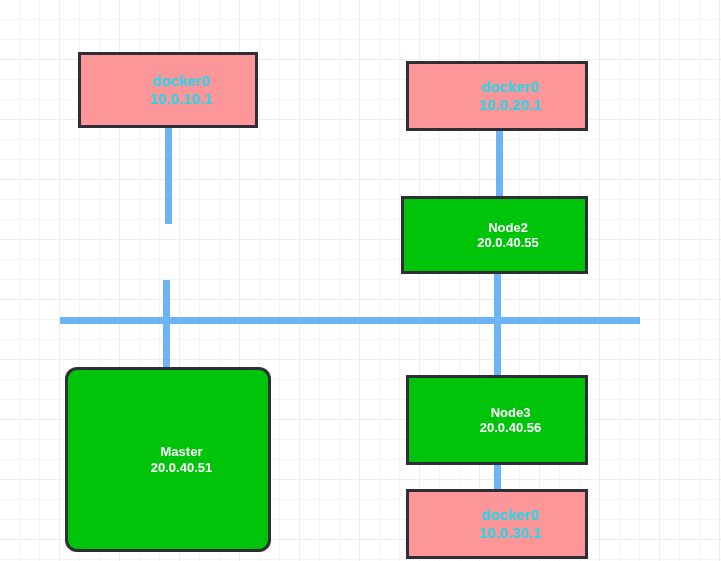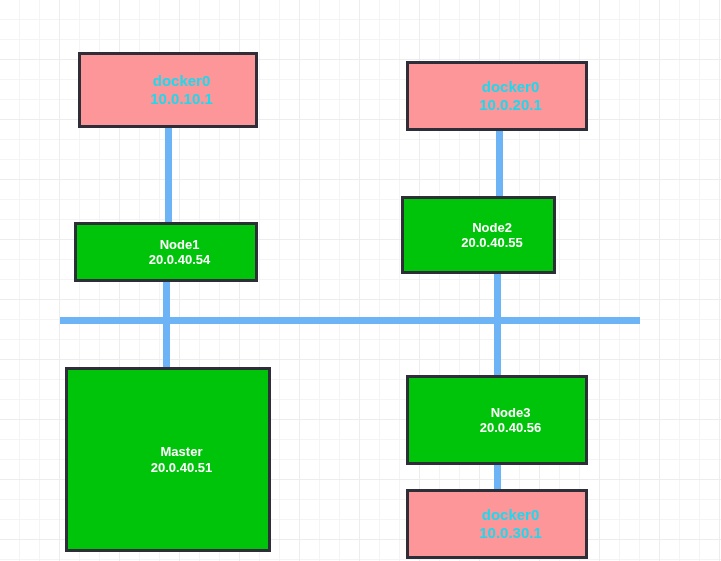--- a/index.html
+++ b/index.html
@@ -73,23 +73,23 @@
   .node .ip {
     font-weight: bold;
   }
 
   
   #docker-a { left: 78px;  top: 52px;  width: 180px; height: 76px; }
   #docker-b { left: 406px; top: 61px;  width: 182px; height: 70px; }
   #docker-c { left: 406px; top: 489px; width: 182px; height: 70px; }
 
   #node1    { left: 74px;  top: 222px; width: 184px; height: 60px; }
-  #node2    { left: 401px; top: 196px; width: 155px; height: 78px; }
+  #node2    { left: 401px; top: 196px; width: 187px; height: 78px; }
   #node3    { left: 406px; top: 375px; width: 182px; height: 90px; }
-  #master   { left: 65px;  top: 367px; width: 206px; height: 185px; }
+  #master   { left: 65px;  top: 367px; width: 206px; height: 185px; border-radius: 12px; }
 
   
   #link-docker-a-node1 { left: 165px; top: 126px; width: 7px;   height: 98px; }
   #link-node1-master   { left: 163px; top: 280px; width: 7px;   height: 89px; }
   #link-docker-b-node2 { left: 496px; top: 129px; width: 7px;   height: 69px; }
   #link-node2-node3    { left: 494px; top: 272px; width: 7px;   height: 105px; }
   #link-node3-docker-c { left: 494px; top: 451px; width: 7px;   height: 40px; }
   #link-bus            { left: 60px;  top: 317px; width: 580px; height: 7px; }
 </style>
 </head>
@@ -117,24 +117,20 @@
   <div class="node pink" id="docker-b">
     <span class="name">docker0</span>
     <span class="ip">10.0.20.1</span>
   </div>
 
   <div class="node pink" id="docker-c">
     <span class="name">docker0</span>
     <span class="ip">10.0.30.1</span>
   </div>
 
-  <div class="node green" id="node1">
-    <span class="name">Node1</span>
-    <span class="ip">20.0.40.54</span>
-  </div>
 
   <div class="node green" id="node2">
     <span class="name">Node2</span>
     <span class="ip">20.0.40.55</span>
   </div>
 
   <div class="node green" id="node3">
     <span class="name">Node3</span>
     <span class="ip">20.0.40.56</span>
   </div>

